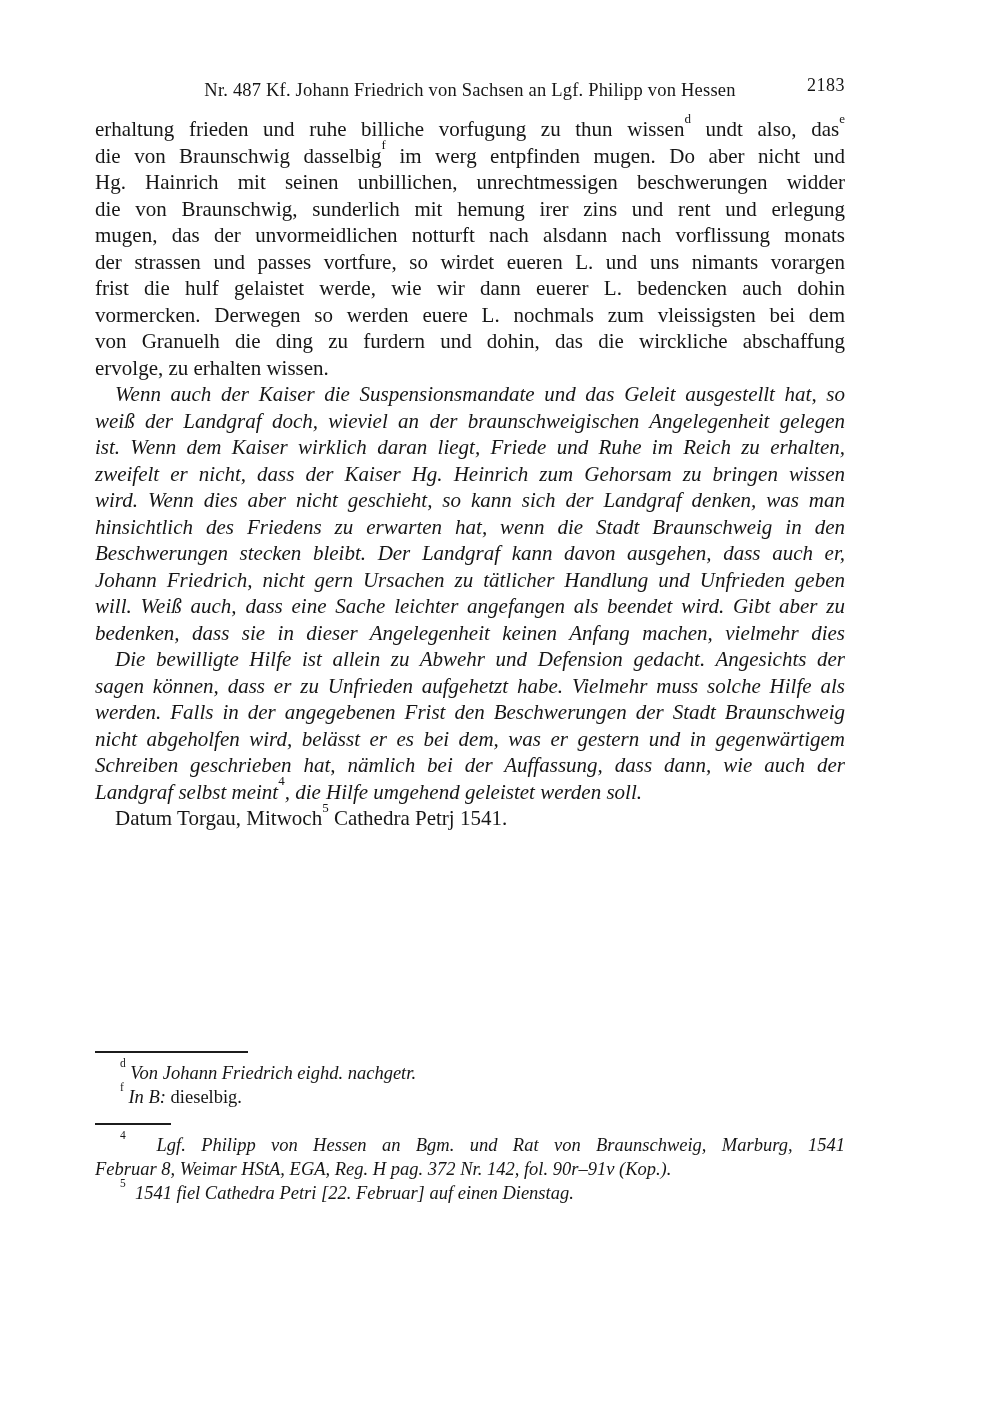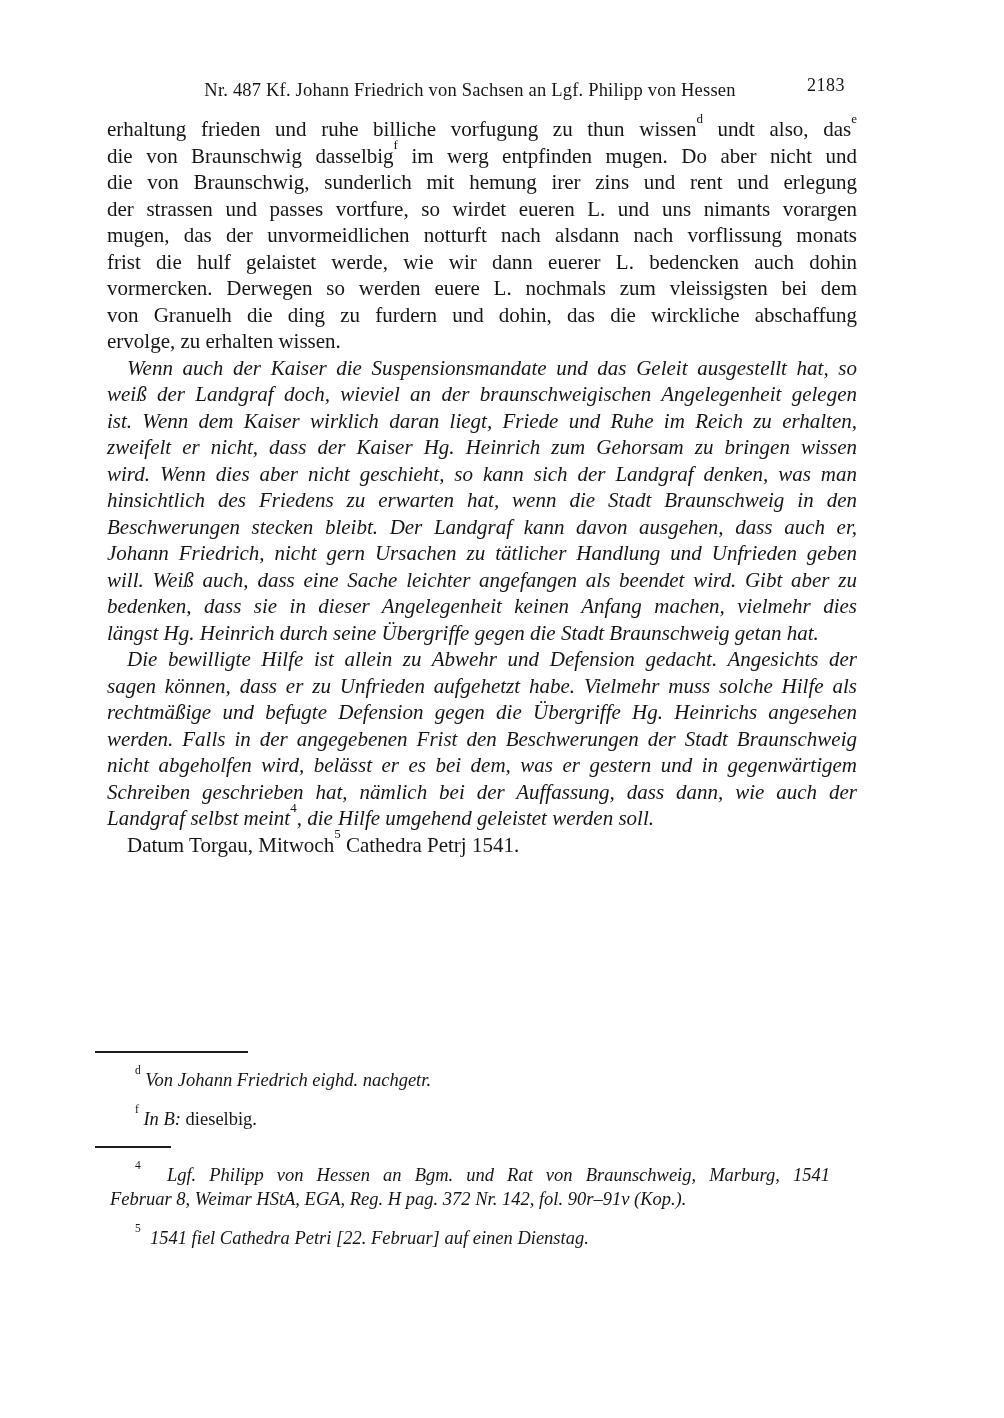--- a/index.html
+++ b/index.html
@@ -19,33 +19,33 @@
     text-align: center;
   }
   .running-title { letter-spacing: 0.2px; }
   .page-number {
     position: absolute; right: 0; top: -5px;
     font-size: 18px; letter-spacing: 0.5px;
   }
   .body-text {
     position: absolute;
     top: 116px; left: 95px; width: 750px;
-    font-size: 21px; line-height: 26.5px; margin-left: 12px;
+    font-size: 21px; line-height: 26.5px;
   }
   .para { margin: 0; }
   .para.italic { font-style: italic; }
   .para.indent .line:first-child { text-indent: 20px; }
   .line { text-align: justify; text-align-last: justify; }
   .line.last { text-align-last: left; font-family: Liberation Serif, serif; }
   .footnotes {
     position: absolute;
     top: 1051px; left: 95px; width: 750px;
     font-size: 18.5px; line-height: 24px;
   }
-  .fn { margin: 15px; }
+  .fn { margin: 0; }
   .fn .line:first-child { text-indent: 25px; }
   .fn-rule { height: 2px; background: #1c1c1c; }
   .rule-long  { width: 153px; margin: 0 0 8px 0; }
   .rule-short { width: 76px;  margin: 14px 0 8px 0; }
   .it { font-style: italic; }
   sup.fnref {
     font-style: normal;
     font-size: 0.62em;
     line-height: 0;
     position: relative;
@@ -59,45 +59,44 @@
 
   <header class="pagehead">
     <span class="running-title">Nr. 487 Kf. Johann Friedrich von Sachsen an Lgf. Philipp von Hessen</span>
     <span class="page-number">2183</span>
   </header>
 
   <main class="body-text">
     <div class="para roman">
         <div class="line"><span>erhaltung frieden und ruhe billiche vorfugung zu thun wissen</span><sup class="fnref">d</sup><span> undt also, das</span><sup class="fnref">e</sup></div>
         <div class="line"><span>die von Braunschwig dasselbig</span><sup class="fnref">f</sup><span> im werg entpfinden mugen. Do aber nicht und</span></div>
+        <div class="line"><span>Hg. Hainrich mit seinen unbillichen, unrechtmessigen beschwerungen widder</span></div>
         <div class="line"><span>die von Braunschwig, sunderlich mit hemung irer zins und rent und erlegung</span></div>
+        <div class="line"><span>mugen, das der unvormeidlichen notturft nach alsdann nach vorflissung monats</span></div>
         <div class="line"><span>der strassen und passes vortfure, so wirdet eueren L. und uns nimants vorargen</span></div>
-        <div class="line"><span>mugen, das der unvormeidlichen notturft nach alsdann nach vorflissung monats</span></div>
         <div class="line"><span>frist die hulf gelaistet werde, wie wir dann euerer L. bedencken auch dohin</span></div>
         <div class="line"><span>vormercken. Derwegen so werden euere L. nochmals zum vleissigsten bei dem</span></div>
         <div class="line"><span>von Granuelh die ding zu furdern und dohin, das die wirckliche abschaffung</span></div>
         <div class="line last"><span>ervolge, zu erhalten wissen.</span></div>
       </div>
     <div class="para italic indent">
         <div class="line"><span>Wenn auch der Kaiser die Suspensionsmandate und das Geleit ausgestellt hat, so</span></div>
         <div class="line"><span>weiß der Landgraf doch, wieviel an der braunschweigischen Angelegenheit gelegen</span></div>
         <div class="line"><span>ist. Wenn dem Kaiser wirklich daran liegt, Friede und Ruhe im Reich zu erhalten,</span></div>
         <div class="line"><span>zweifelt er nicht, dass der Kaiser Hg. Heinrich zum Gehorsam zu bringen wissen</span></div>
         <div class="line"><span>wird. Wenn dies aber nicht geschieht, so kann sich der Landgraf denken, was man</span></div>
         <div class="line"><span>hinsichtlich des Friedens zu erwarten hat, wenn die Stadt Braunschweig in den</span></div>
         <div class="line"><span>Beschwerungen stecken bleibt. Der Landgraf kann davon ausgehen, dass auch er,</span></div>
         <div class="line"><span>Johann Friedrich, nicht gern Ursachen zu tätlicher Handlung und Unfrieden geben</span></div>
         <div class="line"><span>will. Weiß auch, dass eine Sache leichter angefangen als beendet wird. Gibt aber zu</span></div>
         <div class="line"><span>bedenken, dass sie in dieser Angelegenheit keinen Anfang machen, vielmehr dies</span></div>
-        <div class="line last"><span>längst Hg. Heinrich durch seine Übergriffe gegen die Stadt Braunschweig getan hat.</span></div>
       </div>
     <div class="para italic indent">
         <div class="line"><span>Die bewilligte Hilfe ist allein zu Abwehr und Defension gedacht. Angesichts der</span></div>
         <div class="line"><span>sagen können, dass er zu Unfrieden aufgehetzt habe. Vielmehr muss solche Hilfe als</span></div>
-        <div class="line"><span>rechtmäßige und befugte Defension gegen die Übergriffe Hg. Heinrichs angesehen</span></div>
         <div class="line"><span>werden. Falls in der angegebenen Frist den Beschwerungen der Stadt Braunschweig</span></div>
         <div class="line"><span>nicht abgeholfen wird, belässt er es bei dem, was er gestern und in gegenwärtigem</span></div>
         <div class="line"><span>Schreiben geschrieben hat, nämlich bei der Auffassung, dass dann, wie auch der</span></div>
         <div class="line last"><span>Landgraf selbst meint</span><sup class="fnref">4</sup><span>, die Hilfe umgehend geleistet werden soll.</span></div>
       </div>
     <div class="para roman indent">
         <div class="line last"><span>Datum Torgau, Mitwoch</span><sup class="fnref">5</sup><span> Cathedra Petrj 1541.</span></div>
       </div>
   </main>
 

